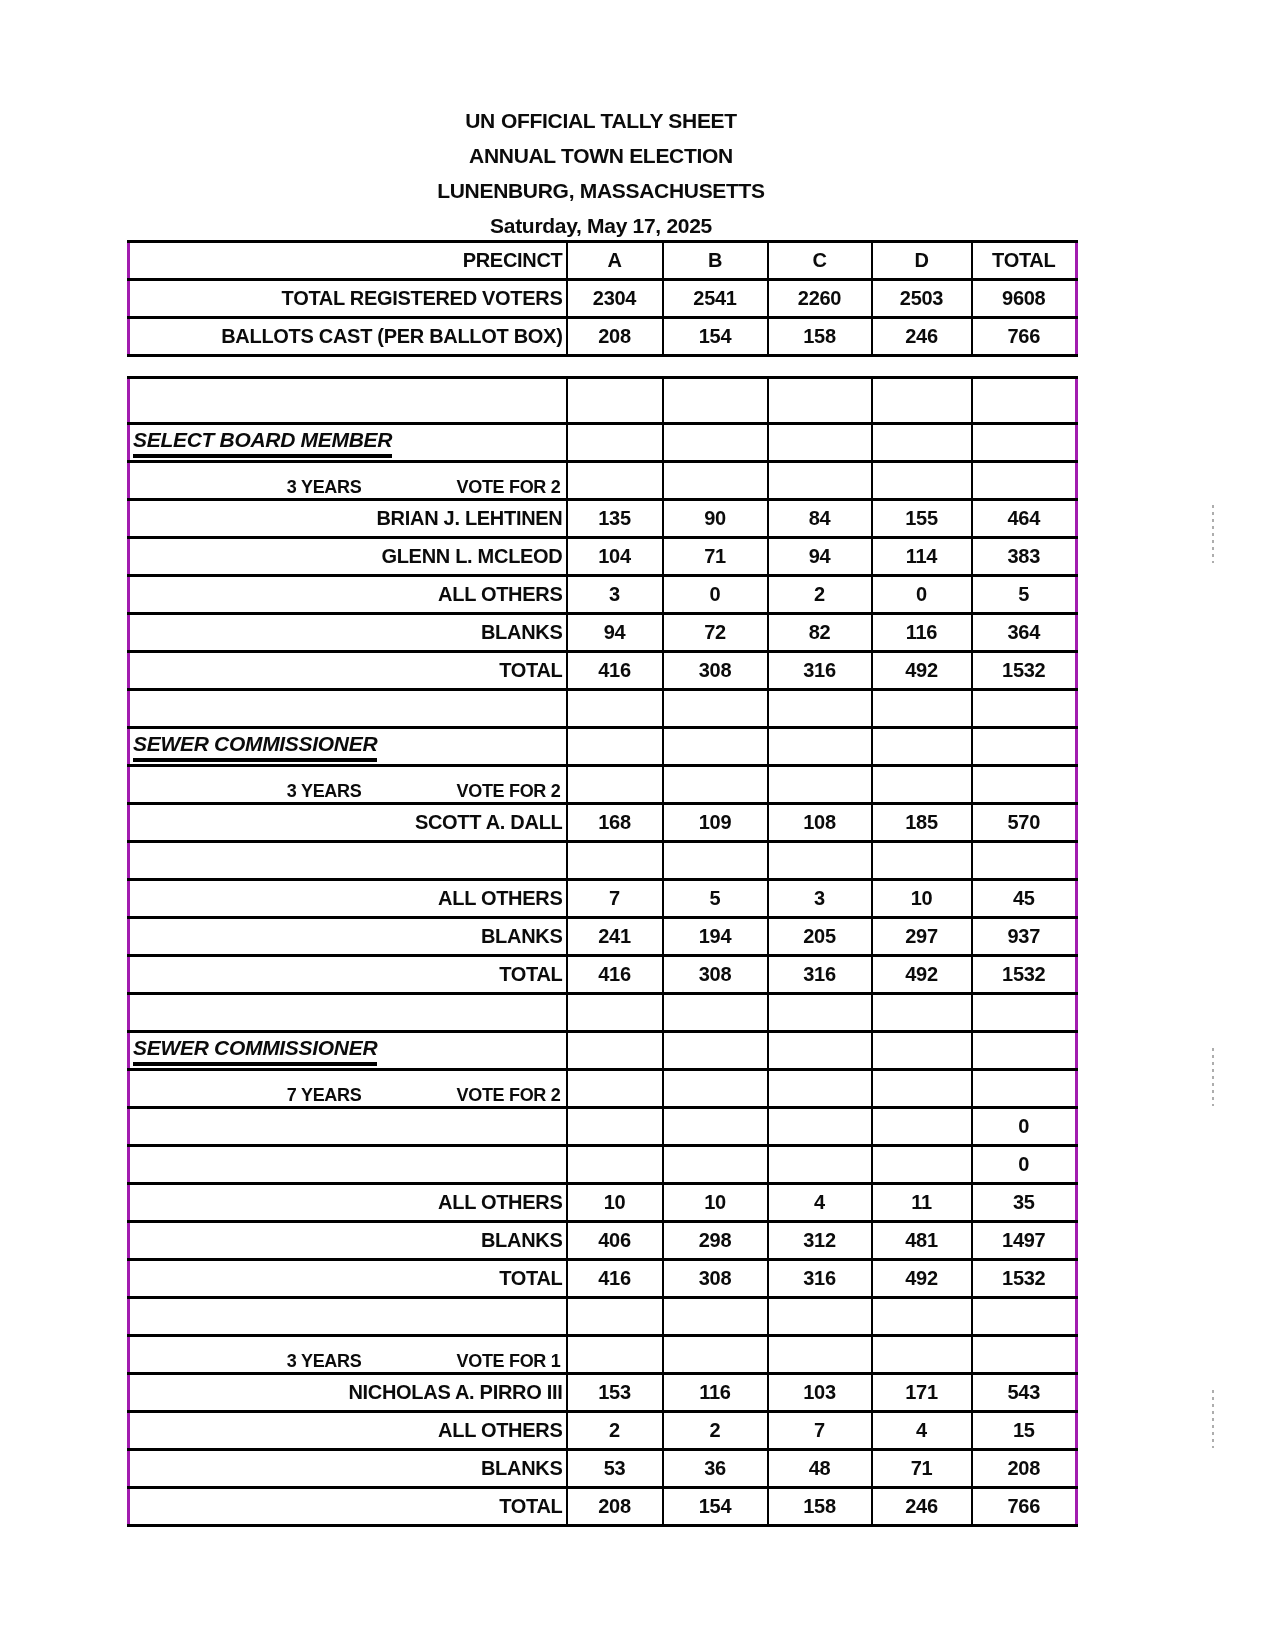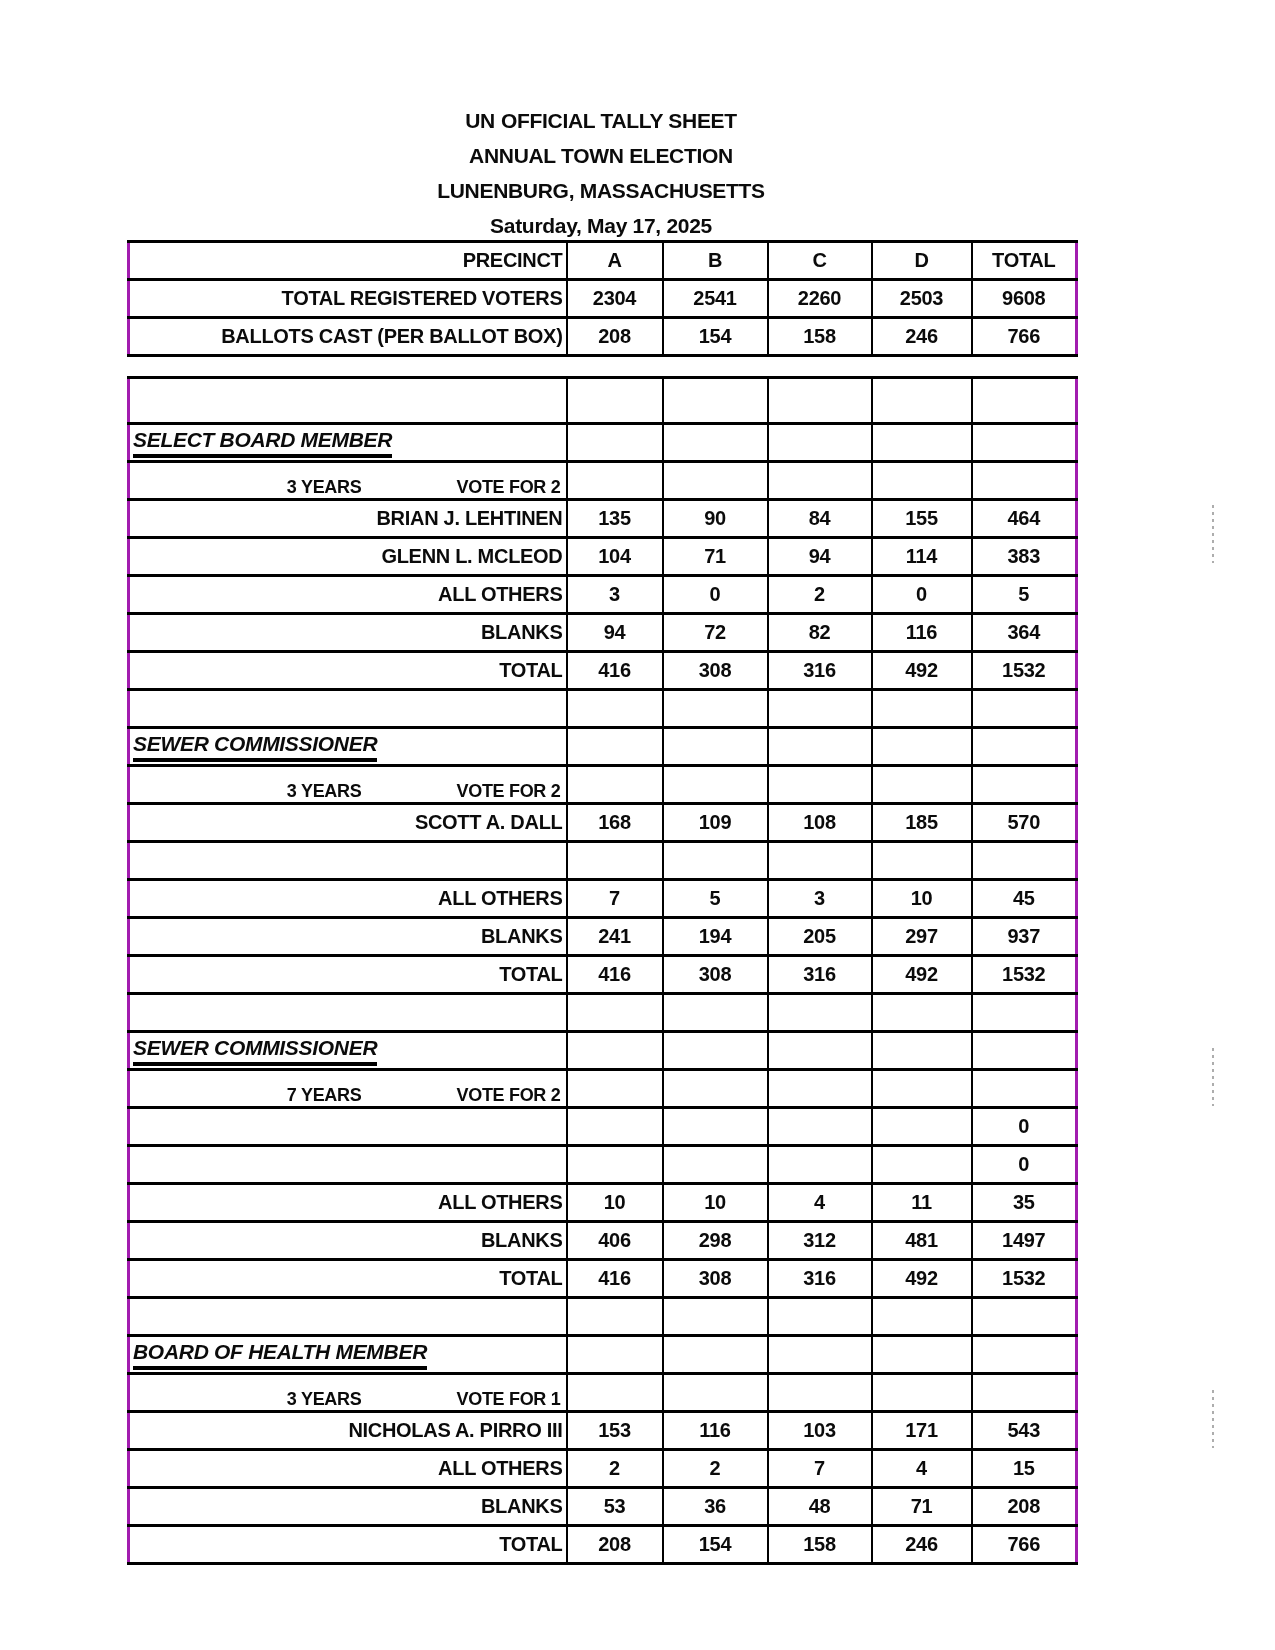--- a/index.html
+++ b/index.html
@@ -366,28 +366,20 @@
         </tr>
         <tr>
           <td class="label-cell"></td>
           <td class="value-cell"></td>
           <td class="value-cell"></td>
           <td class="value-cell"></td>
           <td class="value-cell"></td>
           <td class="value-cell"></td>
         </tr>
         <tr>
-          <td class="section-cell"><span class="section-title">BOARD OF HEALTH MEMBER</span></td>
-          <td class="value-cell"></td>
-          <td class="value-cell"></td>
-          <td class="value-cell"></td>
-          <td class="value-cell"></td>
-          <td class="value-cell"></td>
-        </tr>
-        <tr>
           <td class="meta-cell">
             <div class="meta-wrap">
               <span class="meta-term">3 YEARS</span>
               <span class="meta-vote">VOTE FOR 1</span>
             </div>
           </td>
           <td class="value-cell"></td>
           <td class="value-cell"></td>
           <td class="value-cell"></td>
           <td class="value-cell"></td>

